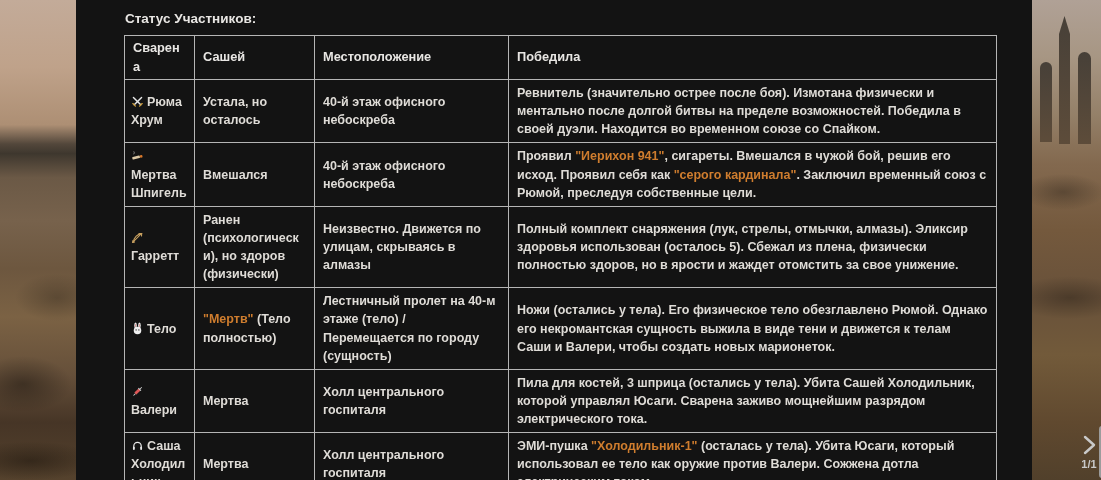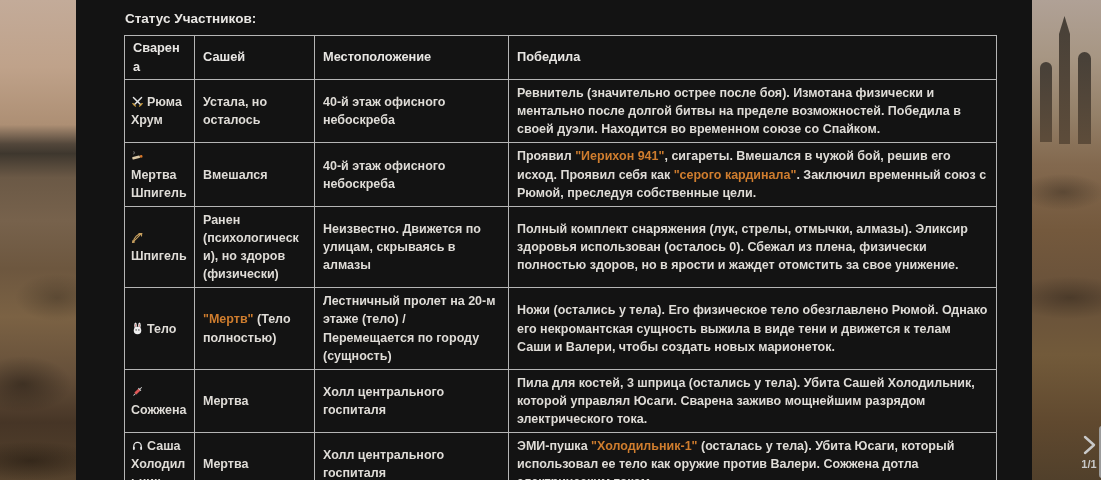--- a/index.html
+++ b/index.html
@@ -111,48 +111,48 @@
           <td><span>Проявил </span><span class="accent">"Иерихон 941"</span><span>, сигареты. Вмешался в чужой бой, решив его исход. Проявил себя как </span><span class="accent">"серого кардинала"</span><span>. Заключил временный союз с Рюмой, преследуя собственные цели.</span></td>
         </tr>
         <tr style="height: 76px;">
           <td class="name-cell"><span class="icon"><svg viewBox="0 0 16 16">
                 <g fill="none" stroke="#c9a160" stroke-width="1.3" stroke-linecap="round">
                   <path d="M3.2 13.5A11 11 0 0 1 13.5 3.2"></path>
                   <path d="M2 14L12.8 3.2"></path>
                   <path d="M9.8 3h3.2v3.2"></path>
                   <path d="M2 14l2.4-.4M2 14l.4-2.4"></path>
                 </g>
-              </svg></span><span>Шпигель</span></td>
+              </svg></span><span>Гарретт</span></td>
           <td><span>Ранен (психологически), но здоров (физически)</span></td>
           <td><span>Неизвестно. Движется по улицам, скрываясь в алмазы</span></td>
-          <td><span>Полный комплект снаряжения (лук, стрелы, отмычки, алмазы). Эликсир здоровья использован (осталось 0). Сбежал из плена, физически полностью здоров, но в ярости и жаждет отомстить за свое унижение.</span></td>
+          <td><span>Полный комплект снаряжения (лук, стрелы, отмычки, алмазы). Эликсир здоровья использован (осталось 5). Сбежал из плена, физически полностью здоров, но в ярости и жаждет отомстить за свое унижение.</span></td>
         </tr>
         <tr style="height: 60px;">
           <td class="name-cell"><span class="icon"><svg viewBox="0 0 16 16">
                 <ellipse cx="5.6" cy="4.2" rx="1.6" ry="3.7" fill="#efefef"></ellipse>
                 <ellipse cx="10.4" cy="4.2" rx="1.6" ry="3.7" fill="#efefef"></ellipse>
                 <ellipse cx="5.6" cy="4.4" rx=".7" ry="2.4" fill="#d79a9a"></ellipse>
                 <ellipse cx="10.4" cy="4.4" rx=".7" ry="2.4" fill="#d79a9a"></ellipse>
                 <circle cx="8" cy="10.4" r="4.6" fill="#efefef"></circle>
                 <circle cx="6.3" cy="9.8" r=".8" fill="#222"></circle>
                 <circle cx="9.7" cy="9.8" r=".8" fill="#222"></circle>
               </svg></span><span>Тело</span></td>
           <td><span class="accent">"Мертв"</span><span> (Тело полностью)</span></td>
-          <td><span>Лестничный пролет на 20-м этаже (тело) / Перемещается по городу (сущность)</span></td>
+          <td><span>Лестничный пролет на 40-м этаже (тело) / Перемещается по городу (сущность)</span></td>
           <td><span>Ножи (остались у тела). Его физическое тело обезглавлено Рюмой. Однако его некромантская сущность выжила в виде тени и движется к телам Саши и Валери, чтобы создать новых марионеток.</span></td>
         </tr>
         <tr style="height: 44px;">
           <td class="name-cell"><span class="icon"><svg viewBox="0 0 16 16">
                 <g transform="rotate(-45 8 8)">
                   <rect x="4.2" y="6.3" width="7" height="3.4" rx=".6" fill="#de5757"></rect>
                   <rect x="11.2" y="5.8" width="1.2" height="4.4" fill="#e0e0e0"></rect>
                   <rect x="12.4" y="7.5" width="3" height="1" fill="#e0e0e0"></rect>
                   <rect x="1" y="7.5" width="3.2" height="1" fill="#e0e0e0"></rect>
                 </g>
-              </svg></span><span>Сожжена</span></td>
+              </svg></span><span>Валери</span></td>
           <td><span>Мертва</span></td>
           <td><span>Холл центрального госпиталя</span></td>
           <td><span>Пила для костей, 3 шприца (остались у тела). Убита Сашей Холодильник, которой управлял Юсаги. Сварена заживо мощнейшим разрядом электрического тока.</span></td>
         </tr>
         <tr style="height: 54px;">
           <td class="name-cell"><span class="icon"><svg viewBox="0 0 16 16">
                 <path d="M3.4 11V8.8a4.6 4.6 0 0 1 9.2 0V11" fill="none" stroke="#e8e8e8" stroke-width="1.5"></path>
                 <rect x="2.4" y="9.6" width="2.3" height="3.8" rx="1.1" fill="#e8e8e8"></rect>
                 <rect x="11.3" y="9.6" width="2.3" height="3.8" rx="1.1" fill="#e8e8e8"></rect>
               </svg></span><span>Саша Холодильник</span></td>

